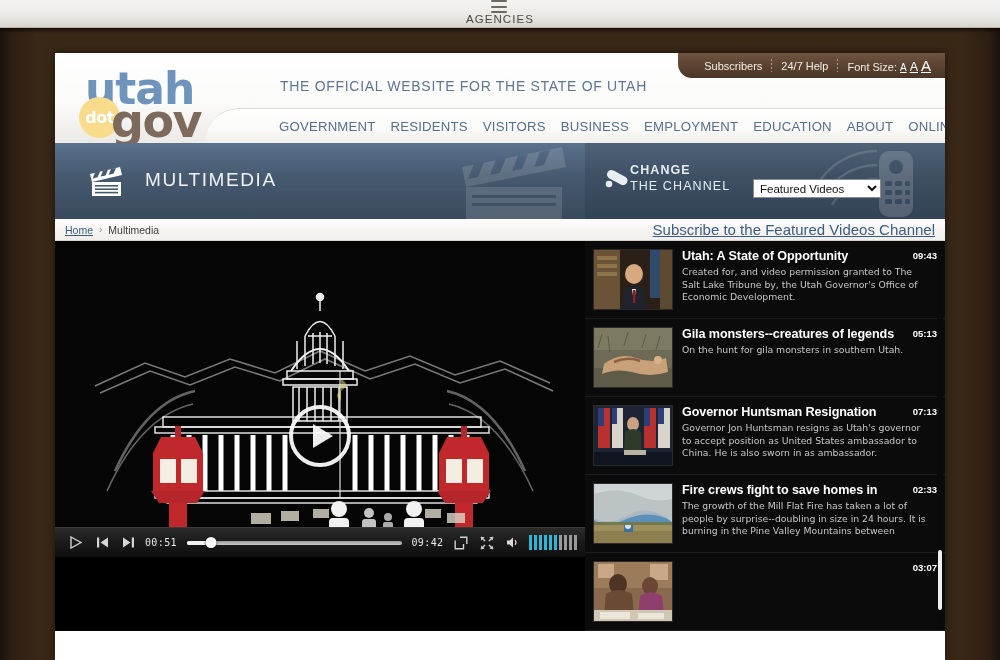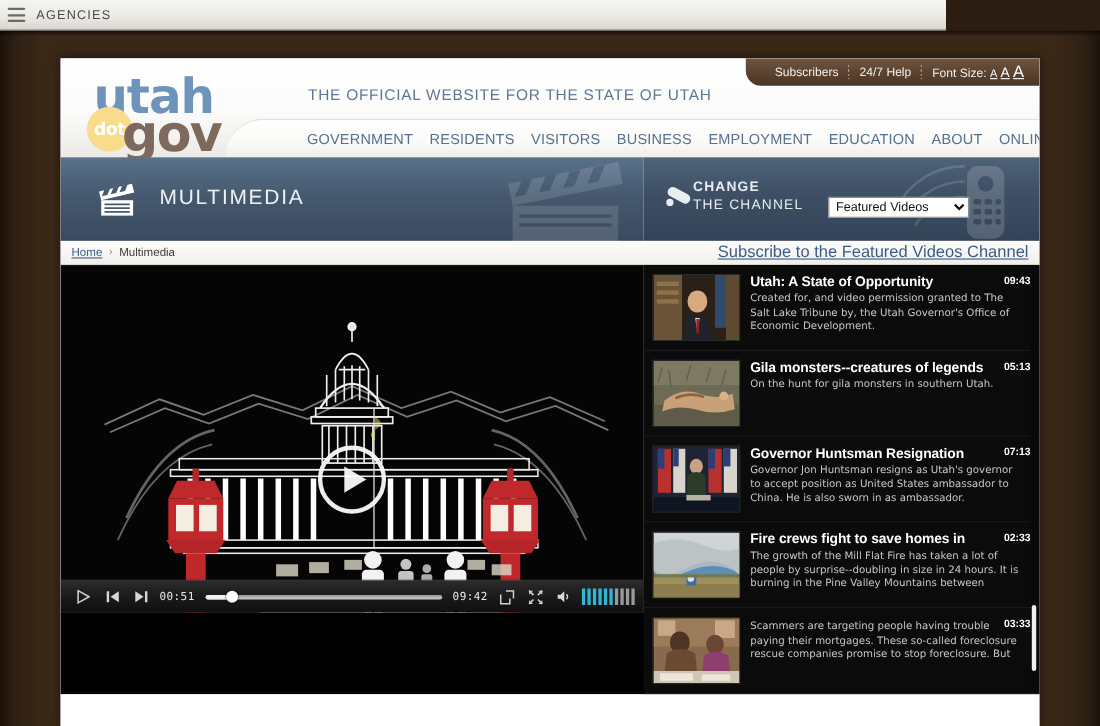--- a/index.html
+++ b/index.html
@@ -5,24 +5,24 @@
   * { box-sizing: border-box; margin: 0; padding: 0; }
   html, body {
     width: 1000px; height: 660px;
     font-family: "Liberation Sans", sans-serif;
     overflow: hidden;
     background: #2b1d12;
   }
 
   
   #os-bar {
-    position: absolute; left: 0; top: 0; width: 860px; height: 28px;
+    position: absolute; left: 0; top: 0; width: 1000px; height: 28px;
     background: linear-gradient(to bottom, #f4f4f2 0%, #eceae6 55%, #d8d5cf 100%);
     border-bottom: 1px solid #b9b5ad;
-    display: flex; align-items: center;
+    display: flex; align-items: center; flex-direction: column;
   }
   #os-bar .hamburger {
     width: 16px; height: 13px; margin-left: 7px; margin-right: 10px;
     display: flex; flex-direction: column; justify-content: space-between;
   }
   #os-bar .hamburger i { display:block; height: 2px; background: #6d6a64; border-radius: 1px; }
   #os-bar .agencies {
     font-size: 11.5px; letter-spacing: 1.1px; color: #4a4a48;
   }
 
@@ -641,22 +641,21 @@
             <ellipse cx="24" cy="22" rx="9" ry="10" fill="#4f3323"></ellipse>
             <path d="M10 52 L12 32 Q24 24 38 32 L40 52 Z" fill="#6b4a33"></path>
             <ellipse cx="56" cy="24" rx="8" ry="9" fill="#6b4634"></ellipse>
             <path d="M44 52 L46 34 Q56 27 68 34 L70 52 Z" fill="#8e3f6d"></path>
             <rect x="0" y="48" width="80" height="13" fill="#cfc6b4"></rect>
             <rect x="6" y="50" width="30" height="7" fill="#ece6da"></rect>
             <rect x="44" y="51" width="26" height="6" fill="#ece6da"></rect>
           </svg>
         </div>
         <div class="pl-body">
-          <div class="pl-dur">03:33</div>
-          <div class="pl-desc">Scammers are targeting people having trouble paying their mortgages. These so-called foreclosure rescue companies promise to stop foreclosure. But</div>
+          <div class="pl-dur">03:07</div>
         </div>
       </div>
 
       <div id="pl-scrollbar">
         <div class="thumb"></div>
       </div>
     </div>
   </div>
 
   <div id="below"></div>

